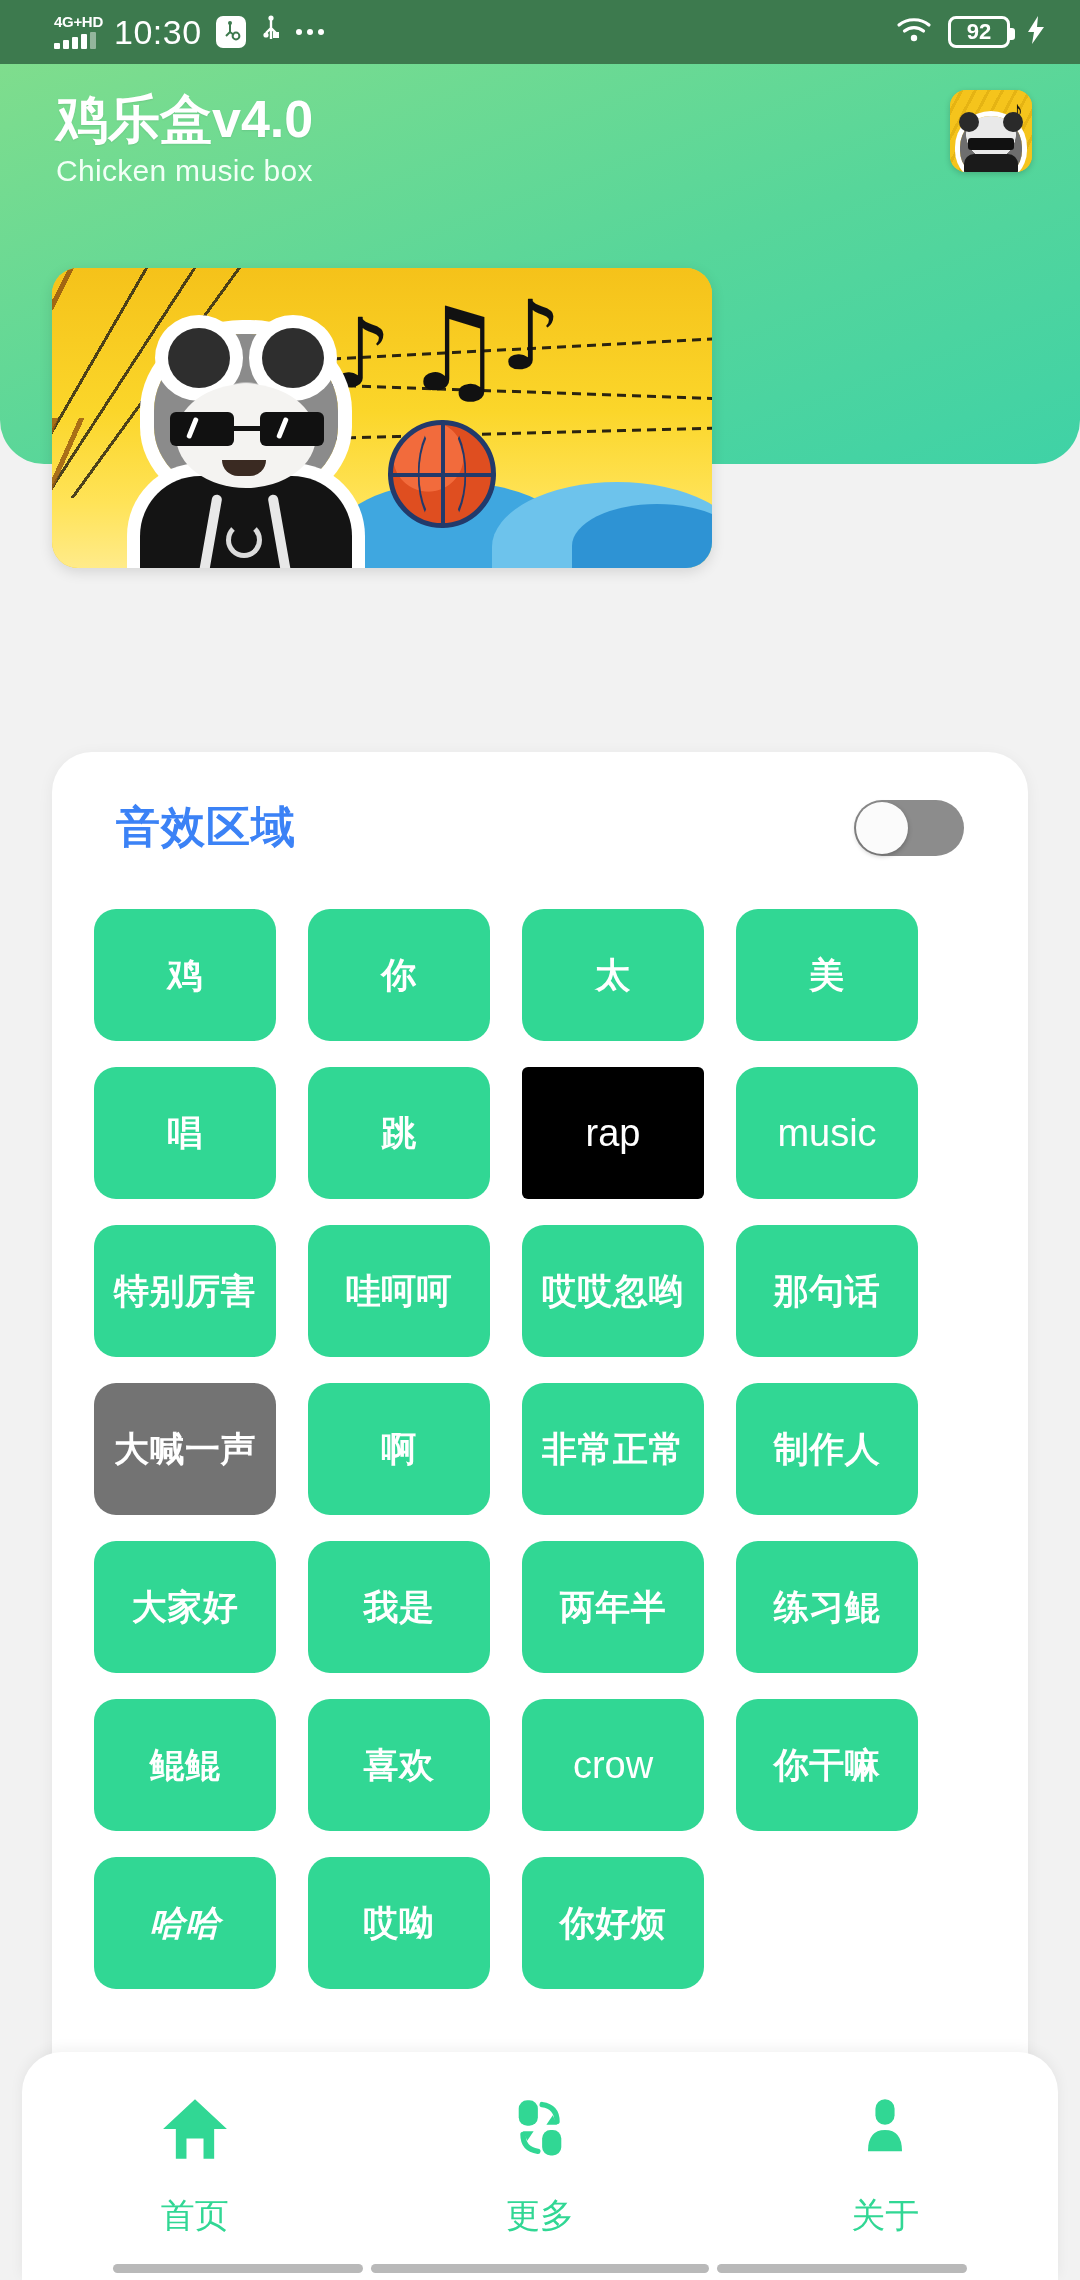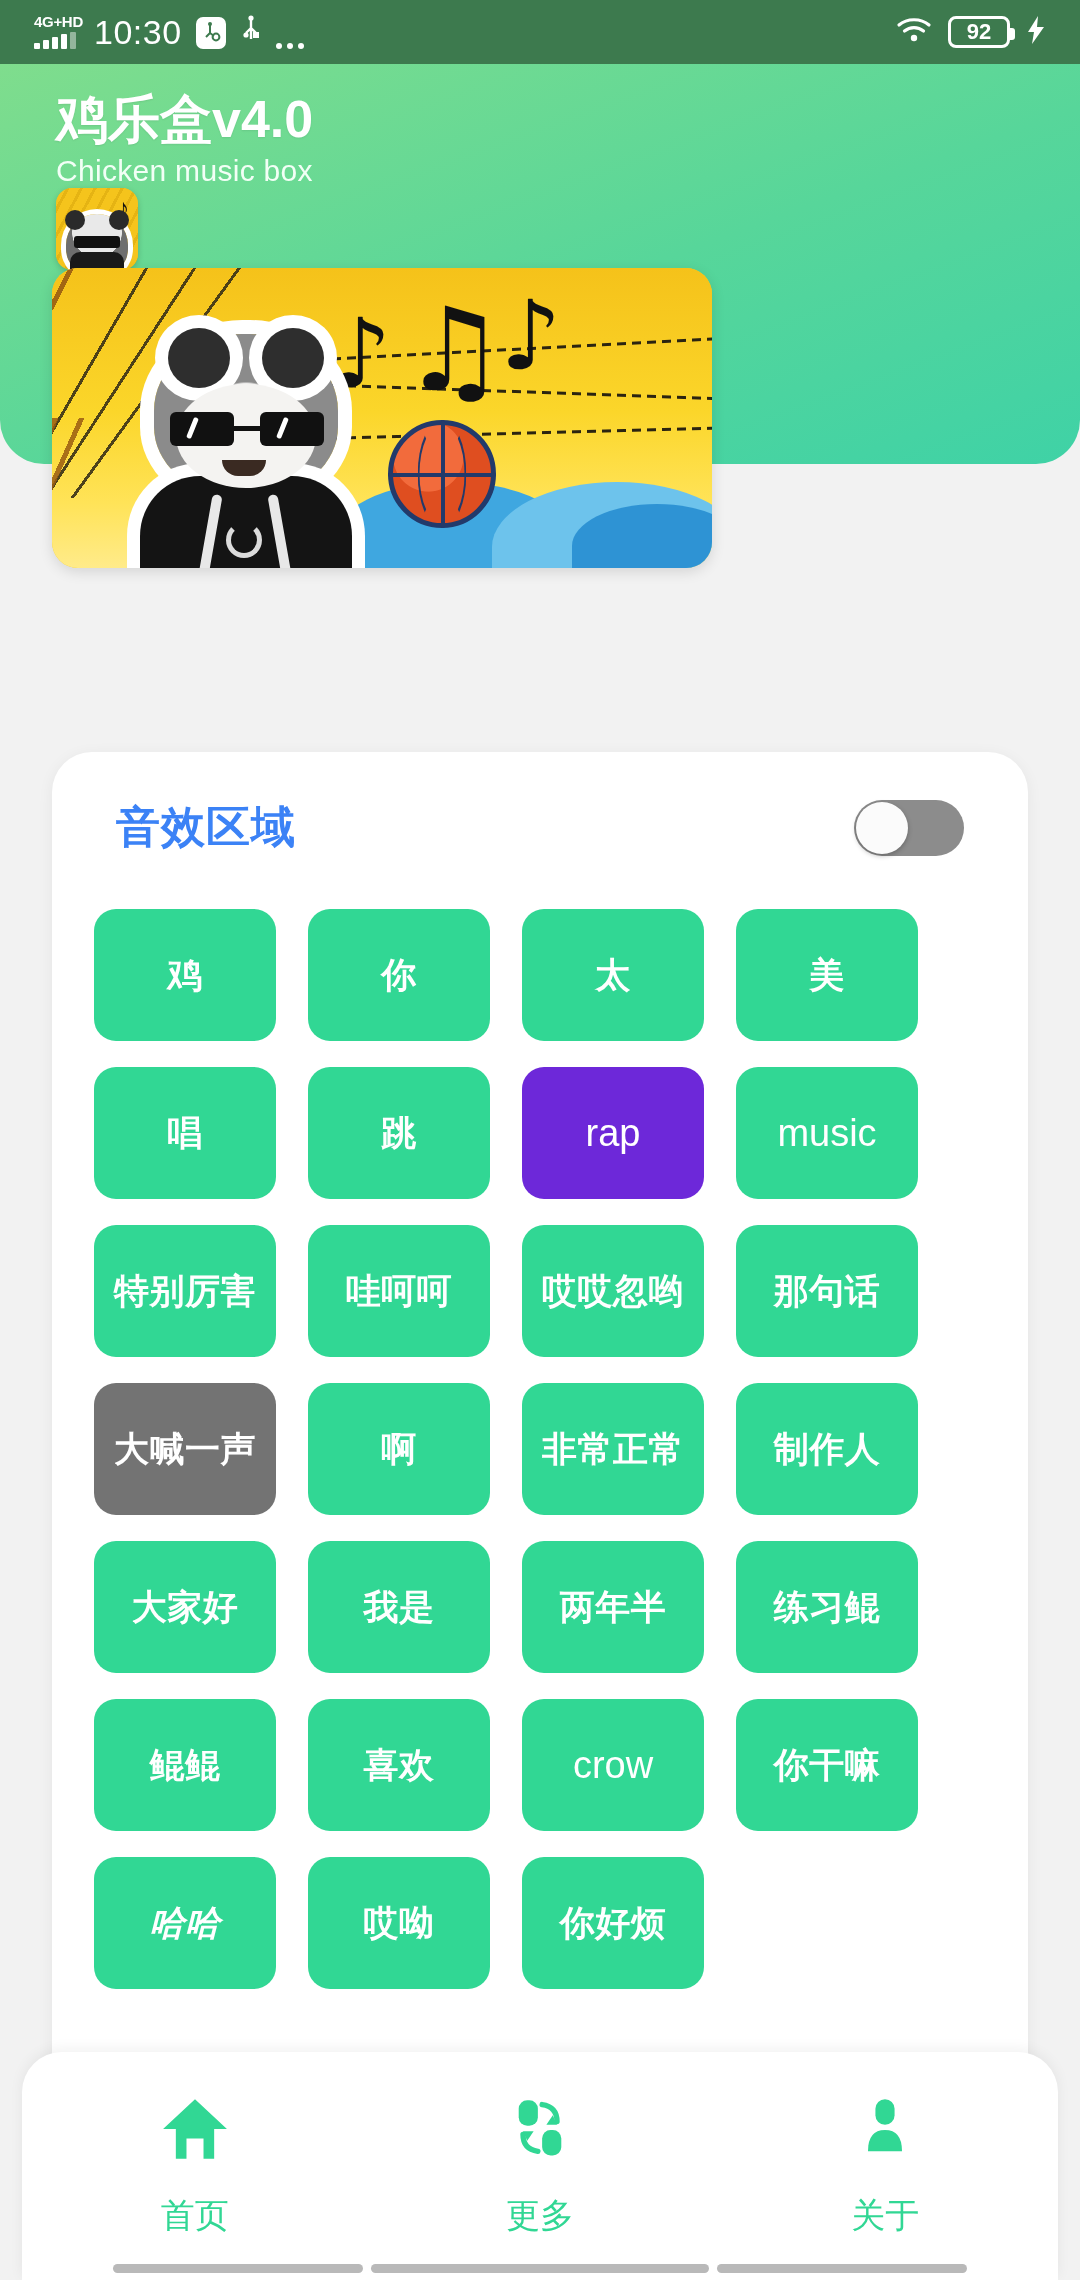--- a/index.html
+++ b/index.html
@@ -10,21 +10,21 @@
   }
   #phone{ position:relative; width:1080px; height:2280px; overflow:hidden; background:#f2f2f2; }
 
   
   .statusbar{
     position:absolute; top:0; left:0; width:1080px; height:64px;
     background:#3d7a4e;
     display:flex; align-items:center; justify-content:space-between;
     padding:0 34px; color:#ffffff; z-index:40;
   }
-  .sb-left{ display:flex; align-items:flex-end; gap:14px; }
+  .sb-left{ display:flex; align-items:center; gap:14px;margin-left:20px; }
   .sb-right{ display:flex; align-items:center; gap:16px; }
 
   .sig{ position:relative; width:46px; height:34px; display:block; }
   .sig .bars{ position:absolute; bottom:0; left:0; display:flex; align-items:flex-end; gap:3px; height:17px; }
   .sig .bars i{ display:block; width:6px; background:#fff; border-radius:1px; }
   .sig .bars i:nth-child(1){ height:6px; }
   .sig .bars i:nth-child(2){ height:9px; }
   .sig .bars i:nth-child(3){ height:12px; }
   .sig .bars i:nth-child(4){ height:15px; }
   .sig .bars i:nth-child(5){ height:17px; opacity:.45; }
@@ -48,21 +48,21 @@
     background:#ffffff; border-radius:0 3px 3px 0; }
   .batt span{ font-size:22px; font-weight:bold; color:#fff; line-height:1; }
 
   
   .header{
     position:absolute; top:64px; left:0; width:1080px; height:400px;
     background:linear-gradient(160deg,#7fdd8d 0%,#57d69a 55%,#3fd2a6 100%);
     border-bottom-left-radius:44px; border-bottom-right-radius:44px;
     z-index:5;
   }
-  .header-row{ position:absolute; top:26px; left:56px; right:48px; display:flex; align-items:flex-start; justify-content:space-between;flex-direction:column; }
+  .header-row{ position:absolute; top:26px; left:56px; right:48px; display:flex; align-items:flex-start; justify-content:space-between; }
   .titles .app-title{
     font-size:52px; font-weight:bold; color:#ffffff; line-height:1.12;
     text-shadow:0 1px 2px rgba(0,0,0,.08);
   }
   .titles .app-sub{
     font-size:30px; color:#f2fff6; margin-top:6px; font-weight:400; letter-spacing:.3px;
   }
   .app-icon{
     width:82px; height:82px; border-radius:16px; overflow:hidden; position:relative;
     background:#f5c41c; box-shadow:0 2px 6px rgba(0,0,0,.18); flex:0 0 auto;
@@ -346,21 +346,21 @@
         <div class="knob"></div>
       </div>
     </div>
     <div class="grid" id="sound-grid">
         <button class="sbtn" style="background: rgb(49, 215, 148);">鸡</button>
         <button class="sbtn" style="background: rgb(49, 215, 148);">你</button>
         <button class="sbtn" style="background: rgb(49, 215, 148);">太</button>
         <button class="sbtn" style="background: rgb(49, 215, 148);">美</button>
         <button class="sbtn" style="background: rgb(49, 215, 148);">唱</button>
         <button class="sbtn" style="background: rgb(49, 215, 148);">跳</button>
-        <button class="sbtn en" style="background: #6d28d9;">rap</button>
+        <button class="sbtn en" style="background: #000000; border-radius: 6px;">rap</button>
         <button class="sbtn en" style="background: rgb(49, 215, 148);">music</button>
         <button class="sbtn" style="background: rgb(49, 215, 148);">特别厉害</button>
         <button class="sbtn" style="background: rgb(49, 215, 148);">哇呵呵</button>
         <button class="sbtn" style="background: rgb(49, 215, 148);">哎哎忽哟</button>
         <button class="sbtn" style="background: rgb(49, 215, 148);">那句话</button>
         <button class="sbtn" style="background: #737373;">大喊一声</button>
         <button class="sbtn" style="background: rgb(49, 215, 148);">啊</button>
         <button class="sbtn" style="background: rgb(49, 215, 148);">非常正常</button>
         <button class="sbtn" style="background: rgb(49, 215, 148);">制作人</button>
         <button class="sbtn" style="background: rgb(49, 215, 148);">大家好</button>

